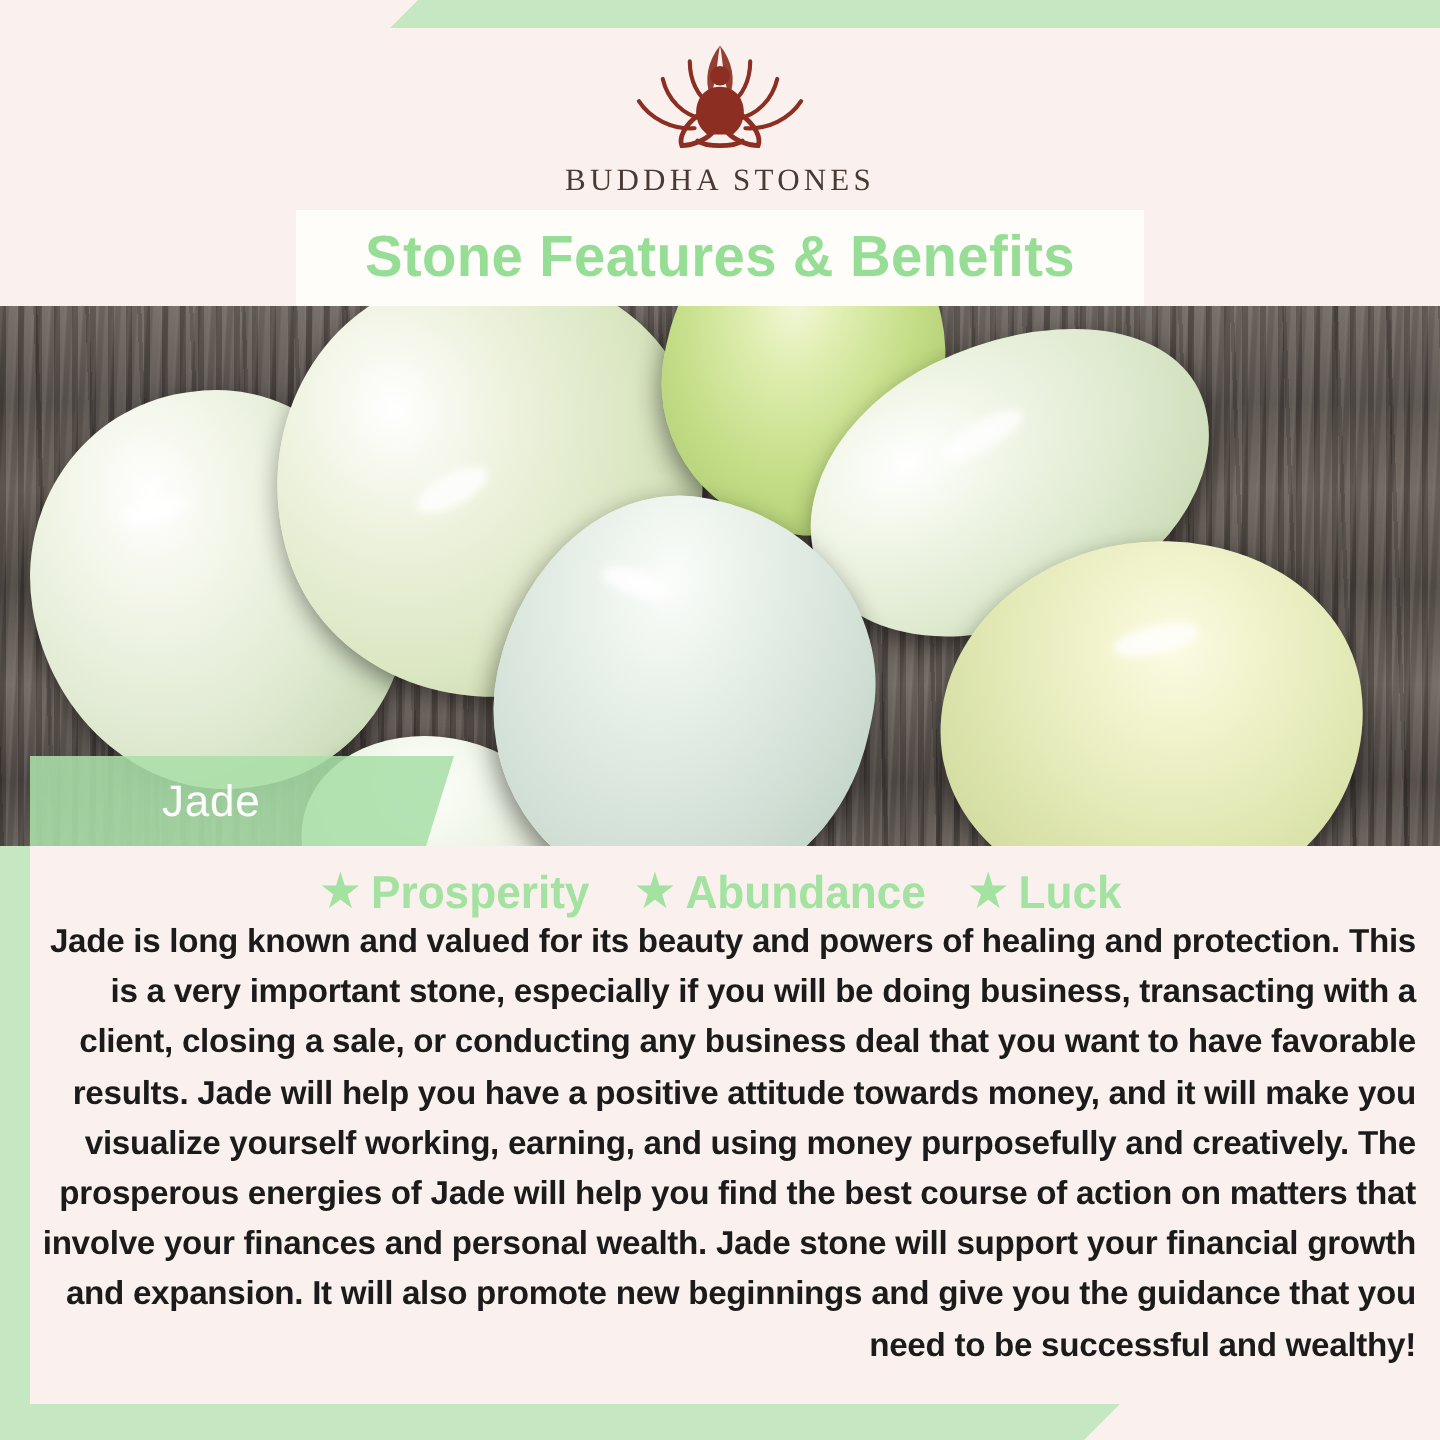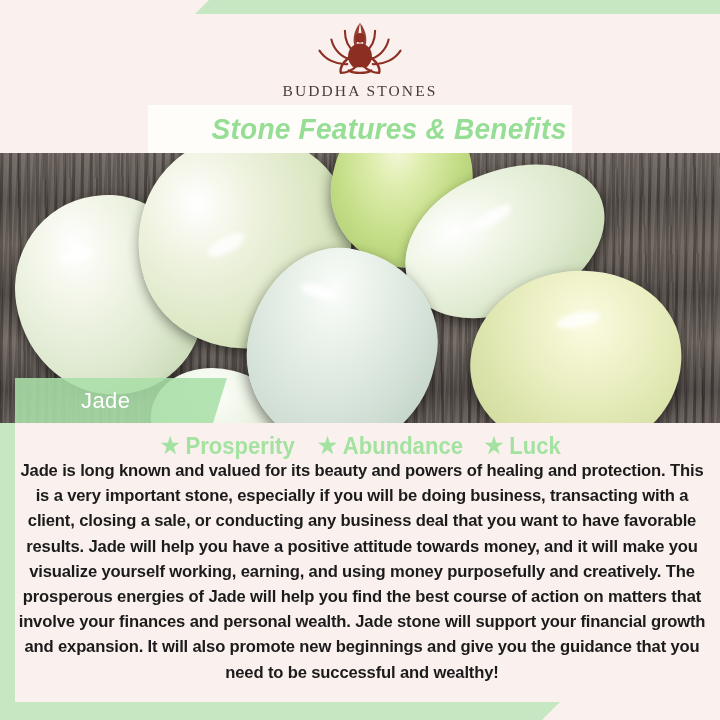--- a/index.html
+++ b/index.html
@@ -88,22 +88,21 @@
   
   .title-banner {
     position: absolute;
     top: 105px;
     left: 148px;
     width: 424px;
     height: 48px;
     background: #fffdfa;
     display: flex;
     align-items: center;
-    justify-content: flex-end;
-    font-style: italic;
+    justify-content: center;
   }
   .title-text {
     font-family: "Liberation Sans Narrow", "Liberation Sans", sans-serif;
     font-weight: bold;
     font-size: 29px;
     color: #96de95;
     letter-spacing: .2px;
     white-space: nowrap;
     transform: scaleX(0.97);
   }
@@ -249,21 +248,21 @@
   .copy {
     position: absolute;
     top: 458px;
     left: 16px;
     width: 692px;
     font-size: 16.6px;
     line-height: 25.2px;
     color: #1b1b1b;
     font-weight: 600;
     letter-spacing: -.15px;
-    text-align: center;
+    text-align: right;
   }
 </style>
 </head>
 <body>
 
 <div id="page">
 
   <div class="band-top"></div>
   <div class="band-right"></div>
   <div class="band-left"></div>

